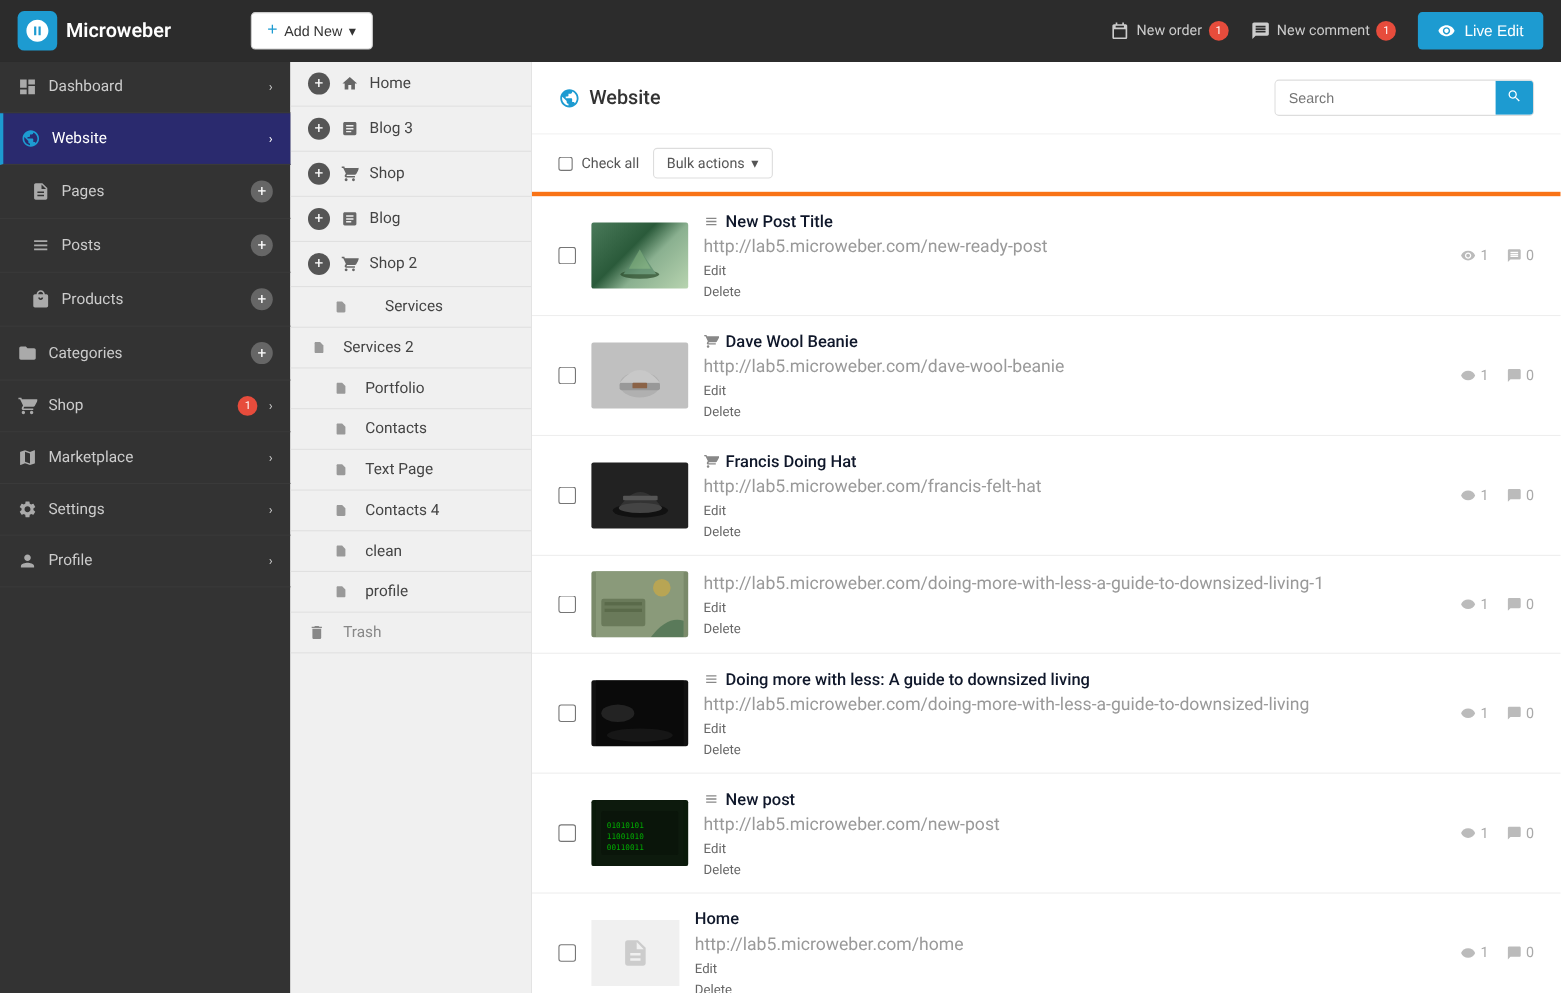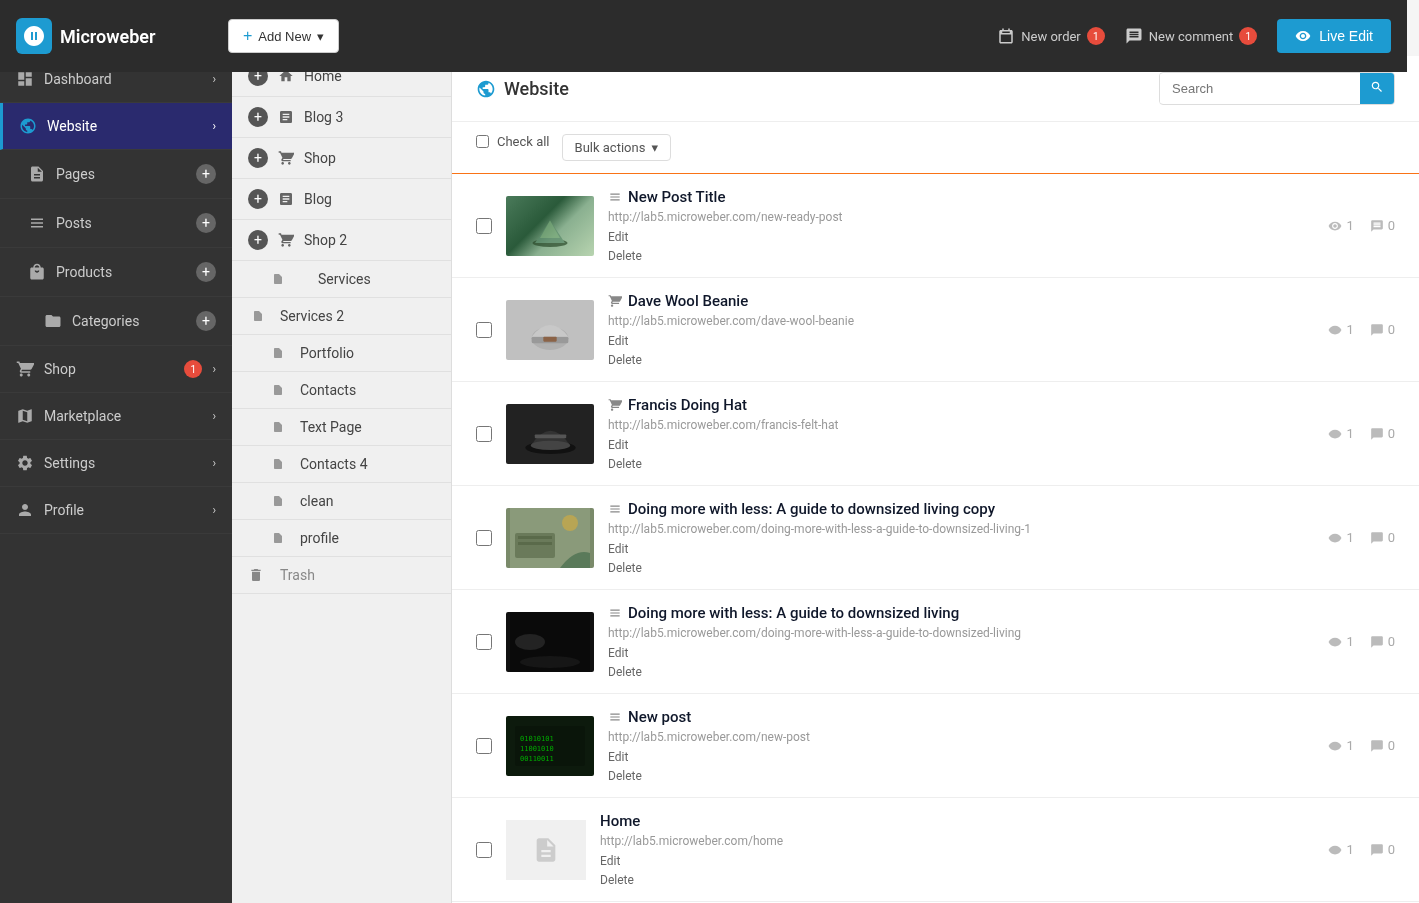--- a/index.html
+++ b/index.html
@@ -1,21 +1,21 @@
 <!DOCTYPE html>
 <html><head>
   <meta charset="utf-8">
   <style>
     * { box-sizing: border-box; margin: 0; padding: 0; }
     body { font-family: -apple-system, BlinkMacSystemFont, 'Segoe UI', Roboto, sans-serif; font-size: 14px; background: #f5f5f5; }
 
     
     .top-nav {
-      display: flex; align-items: center; background: #2c2c2c; height: 72px;
-      padding: 0 16px; gap: 12px; position: fixed; top: 0; left: 0; right: 12px; z-index: 100;
+      display: flex; align-items: center; background: #2c2c2c; height: 56px;
+      padding: 0 16px; gap: 12px; position: fixed; top: 0; left: 0; right: 0; z-index: 100;
     }
     .logo-area { display: flex; align-items: center; gap: 8px; color: #fff; font-size: 18px; font-weight: 600; min-width: 200px; }
     .logo-icon { width: 36px; height: 36px; background: #1d9bd1; border-radius: 6px; display: flex; align-items: center; justify-content: center; }
     .logo-icon svg { width: 24px; height: 24px; }
     .add-new-btn {
       display: flex; align-items: center; gap: 6px; background: #fff; border: 1px solid #ccc;
       border-radius: 4px; padding: 7px 14px; cursor: pointer; font-size: 13px; color: #333;
     }
     .add-new-btn .plus { color: #1d9bd1; font-size: 16px; }
     .spacer { flex: 1; }
@@ -28,21 +28,21 @@
     .live-edit-btn {
       display: flex; align-items: center; gap: 8px; background: #1d9bd1; color: #fff;
       border: none; border-radius: 4px; padding: 9px 18px; cursor: pointer; font-size: 14px; font-weight: 500;
     }
 
     
     .layout { display: flex; margin-top: 56px; height: calc(100vh - 56px); }
 
     
     .sidebar {
-      width: 232px; background: #333; min-height: 100%; flex-shrink: 0;
+      width: 264px; background: #333; min-height: 100%; flex-shrink: 0;
       display: flex; flex-direction: column;
     }
     .sidebar-item {
       display: flex; align-items: center; padding: 14px 16px; color: #ccc; cursor: pointer;
       gap: 10px; font-size: 14px; position: relative; border-bottom: 1px solid #3a3a3a;
     }
     .sidebar-item.active { background: #2a2a6e; border-left: 3px solid #1d9bd1; color: #fff; }
     .sidebar-item .item-icon { width: 18px; height: 18px; flex-shrink: 0; }
     .sidebar-item .item-label { flex: 1; }
     .sidebar-item .chevron { font-size: 12px; }
@@ -78,22 +78,22 @@
     }
     .main-title { display: flex; align-items: center; gap: 8px; font-size: 18px; color: #333; font-weight: 500; }
     .search-box {
       display: flex; align-items: center; border: 1px solid #ddd; border-radius: 4px; overflow: hidden;
     }
     .search-box input { border: none; outline: none; padding: 7px 12px; font-size: 13px; width: 200px; }
     .search-box button { background: #1d9bd1; border: none; padding: 7px 10px; cursor: pointer; color: #fff; }
 
     
     .bulk-row {
-      display: flex; align-items: flex-start; gap: 12px; padding: 12px 24px;
-      border-bottom: 1px solid #f97316; background: #fff;
+      display: flex; align-items: center; gap: 12px; padding: 12px 24px;
+      border-bottom: 4px solid #f97316; background: #fff;
     }
     .bulk-select { display: flex; align-items: center; gap: 8px; font-size: 13px; color: #555; }
     .bulk-dropdown {
       display: flex; align-items: center; gap: 6px; border: 1px solid #ddd;
       border-radius: 4px; padding: 5px 12px; cursor: pointer; font-size: 13px; color: #555;
       background: #fff;
     }
 
     
     .post-list { padding: 0; }
@@ -101,21 +101,21 @@
       display: flex; align-items: center; padding: 14px 24px;
       border-bottom: 1px solid #eee; gap: 14px;
     }
     .post-check { width: 16px; height: 16px; flex-shrink: 0; }
     .post-thumb {
       width: 88px; height: 60px; object-fit: cover; flex-shrink: 0;
       background: #ddd; border-radius: 2px; overflow: hidden;
     }
     .post-content { flex: 1; }
     .post-title { font-size: 15px; color: #0f172a; font-weight: 500; display: flex; align-items: center; gap: 6px; margin-bottom: 4px; }
-    .post-url { font-size: 12px; color: #999; margin-bottom: 6px; }
+    .post-url { font-size: 16px; color: #999; margin-bottom: 6px; }
     .post-actions { display: flex; gap: 5px; flex-direction: column; }
     .post-actions a { font-size: 12px; color: #666; cursor: pointer; text-decoration: none; }
     .post-meta { display: flex; align-items: center; gap: 16px; color: #aaa; font-size: 13px; }
     .post-meta-item { display: flex; align-items: center; gap: 4px; }
 
     .home-thumb {
       width: 80px; height: 60px; background: #f0f0f0; display: flex; align-items: center; justify-content: center; flex-shrink: 0;
     }
     .home-thumb svg { width: 28px; height: 28px; color: #ccc; }
   </style>
@@ -198,21 +198,21 @@
     </div>
 
     <div class="sidebar-item" style="padding-left:28px;">
       <svg class="item-icon" viewBox="0 0 24 24" fill="#aaa">
           <path d="M19 6h-2c0-2.76-2.24-5-5-5S7 3.24 7 6H5c-1.1 0-2 .9-2 2v12c0 1.1.9 2 2 2h14c1.1 0 2-.9 2-2V8c0-1.1-.9-2-2-2zm-7-3c1.66 0 3 1.34 3 3H9c0-1.66 1.34-3 3-3zm0 10c-1.66 0-3-1.34-3-3h2c0 .55.45 1 1 1s1-.45 1-1h2c0 1.66-1.34 3-3 3z"></path>
         </svg>
       <span class="item-label">Products</span>
       <div class="add-btn">+</div>
     </div>
 
-    <div class="sidebar-item" style="padding-left:44px;">
+    <div class="sidebar-item" style="padding-left:16px;">
       <svg class="item-icon" viewBox="0 0 24 24" fill="#aaa">
           <path d="M10 4H4c-1.1 0-2 .9-2 2v12c0 1.1.9 2 2 2h16c1.1 0 2-.9 2-2V8c0-1.1-.9-2-2-2h-8l-2-2z"></path>
         </svg>
       <span class="item-label">Categories</span>
       <div class="add-btn">+</div>
     </div>
 
     <div class="sidebar-item">
       <svg class="item-icon" viewBox="0 0 24 24" fill="#aaa">
           <path d="M7 18c-1.1 0-1.99.9-1.99 2S5.9 22 7 22s2-.9 2-2-.9-2-2-2zM1 2v2h2l3.6 7.59-1.35 2.45c-.16.28-.25.61-.25.96C5 16.1 6.1 17 7 17h12v-2H7.42c-.14 0-.25-.11-.25-.25l.03-.12.9-1.63H19c.75 0 1.41-.41 1.75-1.03l3.58-6.49A1 1 0 0023.45 4H5.21L4.54 2H1zm16 16c-1.1 0-1.99.9-1.99 2s.89 2 1.99 2 2-.9 2-2-.9-2-2-2z"></path>
@@ -499,26 +499,20 @@
           <svg width="80" height="60" viewBox="0 0 80 60">
             <rect width="80" height="60" fill="#8a9a7a"></rect>
             <rect x="5" y="25" width="40" height="25" fill="#6a7a5a" rx="2"></rect>
             <rect x="8" y="28" width="34" height="3" fill="#5a6a4a"></rect>
             <rect x="8" y="34" width="34" height="3" fill="#5a6a4a"></rect>
             <circle cx="60" cy="15" r="8" fill="#ccaa44" opacity="0.7"></circle>
             <path d="M50 60 Q65 40 80 45 L80 60Z" fill="#5a7a5a"></path>
           </svg>
         </div>
         <div class="post-content">
-          <div class="post-title">
-            <svg width="14" height="14" viewBox="0 0 24 24" fill="#888">
-                <path d="M4 6h16v2H4zm0 5h16v2H4zm0 5h16v2H4z"></path>
-              </svg>
-            <span>Doing more with less: A guide to downsized living copy</span>
-          </div>
           <div class="post-url">http://lab5.microweber.com/doing-more-with-less-a-guide-to-downsized-living-1</div>
           <div class="post-actions">
             <a>Edit</a>
             <a>Delete</a>
           </div>
         </div>
         <div class="post-meta">
           <div class="post-meta-item">
             <svg width="14" height="14" viewBox="0 0 24 24" fill="#bbb">
                 <path d="M12 4.5C7 4.5 2.73 7.61 1 12c1.73 4.39 6 7.5 11 7.5s9.27-3.11 11-7.5c-1.73-4.39-6-7.5-11-7.5z"></path>

